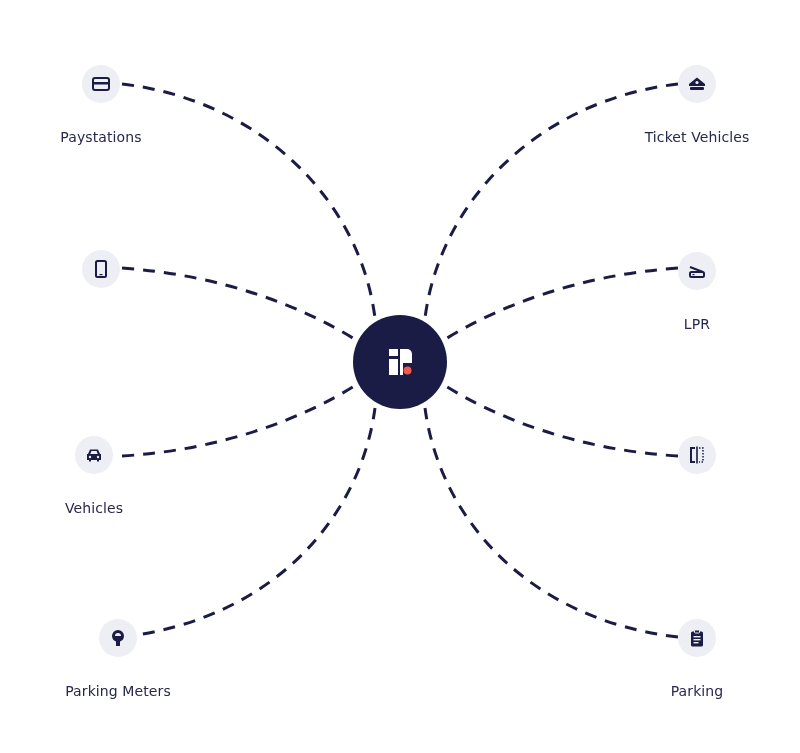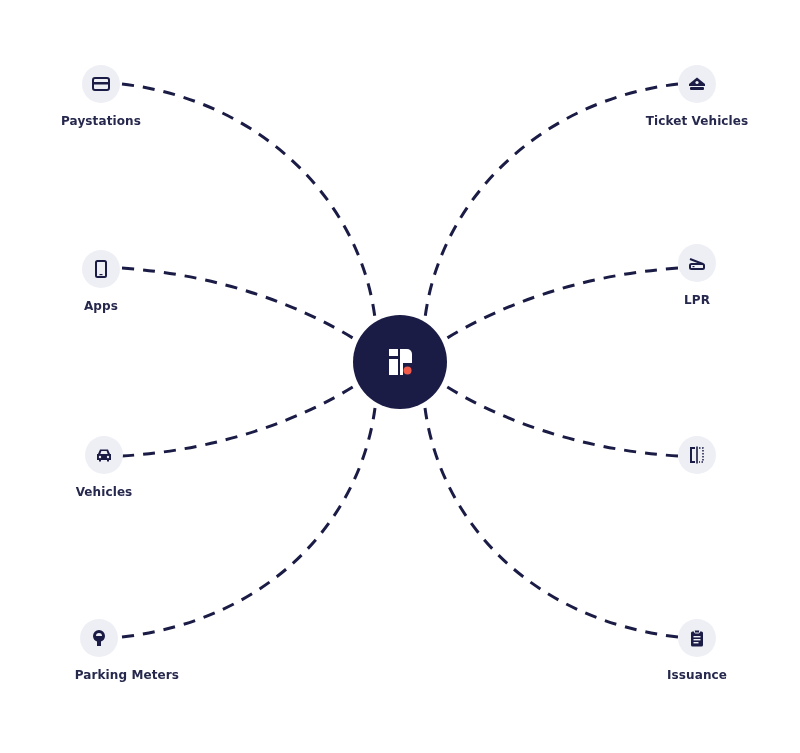--- a/index.html
+++ b/index.html
@@ -4,21 +4,21 @@
 <style>
   html, body { margin:0; padding:0; background:#ffffff; }
   body { width:800px; height:753px; position:relative; overflow:hidden;
          font-family: "DejaVu Sans", "Liberation Sans", sans-serif; }
   #connectors { position:absolute; left:0; top:0; width:800px; height:753px; }
   .hub { position:absolute; left:353px; top:315px; width:94px; height:94px; border-radius:50%;
          background:#1b1c45; display:flex; align-items:center; justify-content:center; }
   .node { position:absolute; width:160px; text-align:center; }
   .node .badge { width:38px; height:38px; border-radius:50%; background:#eeeff5;
                  margin:0 auto; display:flex; align-items:center; justify-content:center; }
-  .node .label { margin-top:11px; font-size:12px; font-weight:bold; color:#26284d; letter-spacing:0.1px; }
+  .node .label { margin-top:26px; font-size:14px; font-weight:normal; color:#26284d; letter-spacing:0.1px; }
   svg.ic { width:20px; height:20px; }
 </style>
 </head>
 <body>
 
 <svg id="connectors" viewBox="0 0 800 753">
   <g fill="none" stroke="#1b1c45" stroke-width="3" stroke-dasharray="12 9" stroke-linecap="butt">
     <path d="M122 84 C 260 100, 360 200, 375 318"></path>
     <path d="M122 268 C 220 275, 300 305, 356 340"></path>
     <path d="M122 456 C 220 450, 300 420, 356 385"></path>
@@ -50,57 +50,56 @@
   <div class="label">Paystations</div>
 </div>
 
 <div class="node" style="left:21px; top:250px;">
   <div class="badge">
     <svg class="ic" viewBox="0 0 20 20">
       <rect x="5" y="2" width="10" height="16" rx="1.5" fill="none" stroke="#1b1c45" stroke-width="2"></rect>
       <rect x="8.5" y="15" width="3" height="1.2" fill="#1b1c45"></rect>
     </svg>
   </div>
-  <div class="label">Apps</div>
 </div>
 
-<div class="node" style="left:24px; top:436px;">
+<div class="node" style="left:14px; top:436px;">
   <div class="badge">
     <svg class="ic" viewBox="0 0 20 20">
       <path d="M4 9 L6 4.5 H14 L16 9 H17 V15 H15 V16.5 H13 V15 H7 V16.5 H5 V15 H3 V9 Z" fill="#1b1c45"></path>
       <path d="M6.3 9 L7.4 6 H12.6 L13.7 9 Z" fill="#eeeff5"></path>
       <circle cx="6" cy="12" r="1.2" fill="#eeeff5"></circle>
       <circle cx="14" cy="12" r="1.2" fill="#eeeff5"></circle>
     </svg>
   </div>
   <div class="label">Vehicles</div>
 </div>
 
-<div class="node" style="left:19px; top:619px;text-align:right;">
+<div class="node" style="left:38px; top:619px;">
   <div class="badge">
     <svg class="ic" viewBox="0 0 20 20">
       <path d="M10 2 A6 6 0 0 1 16 8 C16 11 14 13 12 13.5 V18 H8 V13.5 C6 13 4 11 4 8 A6 6 0 0 1 10 2 Z" fill="#1b1c45"></path>
       <path d="M7 8 A3 3 0 0 1 13 8 Z" fill="#eeeff5"></path>
     </svg>
   </div>
   <div class="label">Parking Meters</div>
 </div>
 
 <div class="node" style="left:617px; top:65px;">
   <div class="badge">
     <svg class="ic" viewBox="0 0 20 20">
       <path d="M2 10 L10 3.5 L18 10 V12 H2 Z" fill="#1b1c45"></path>
       <rect x="3" y="13" width="14" height="3" rx="1" fill="#1b1c45"></rect>
       <circle cx="10" cy="8.5" r="1.6" fill="#eeeff5"></circle>
     </svg>
   </div>
   <div class="label">Ticket Vehicles</div>
 </div>
 
-<div class="node" style="left:617px; top:244px;">
+<div class="node" style="left:617px; top:252px;">
   <div class="badge">
     <svg class="ic" viewBox="0 0 20 20">
       <path d="M3 6 L16 11" stroke="#1b1c45" stroke-width="2" fill="none"></path>
       <rect x="3" y="11" width="14" height="5" rx="1.5" fill="none" stroke="#1b1c45" stroke-width="2"></rect>
       <rect x="5.5" y="13" width="2" height="1.2" fill="#1b1c45"></rect>
     </svg>
   </div>
   <div class="label">LPR</div>
 </div>
 
@@ -117,14 +116,14 @@
 <div class="node" style="left:617px; top:619px;">
   <div class="badge">
     <svg class="ic" viewBox="0 0 20 20">
       <rect x="4" y="3.5" width="12" height="15" rx="1.5" fill="#1b1c45"></rect>
       <rect x="7.5" y="2" width="5" height="3" rx="0.8" fill="#1b1c45" stroke="#eeeff5" stroke-width="1"></rect>
       <rect x="6.5" y="8" width="7" height="1.4" fill="#eeeff5"></rect>
       <rect x="6.5" y="11" width="7" height="1.4" fill="#eeeff5"></rect>
       <rect x="6.5" y="14" width="5" height="1.4" fill="#eeeff5"></rect>
     </svg>
   </div>
-  <div class="label">Issuance</div>
+  <div class="label">Parking</div>
 </div>
 
 </body></html>

